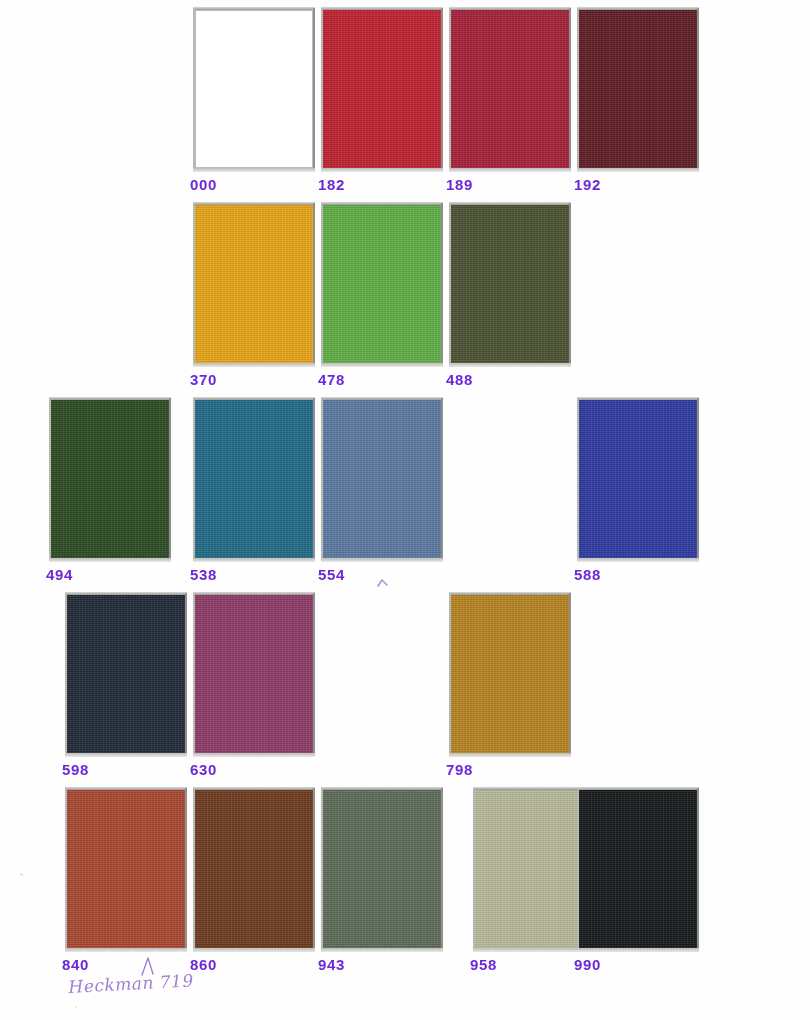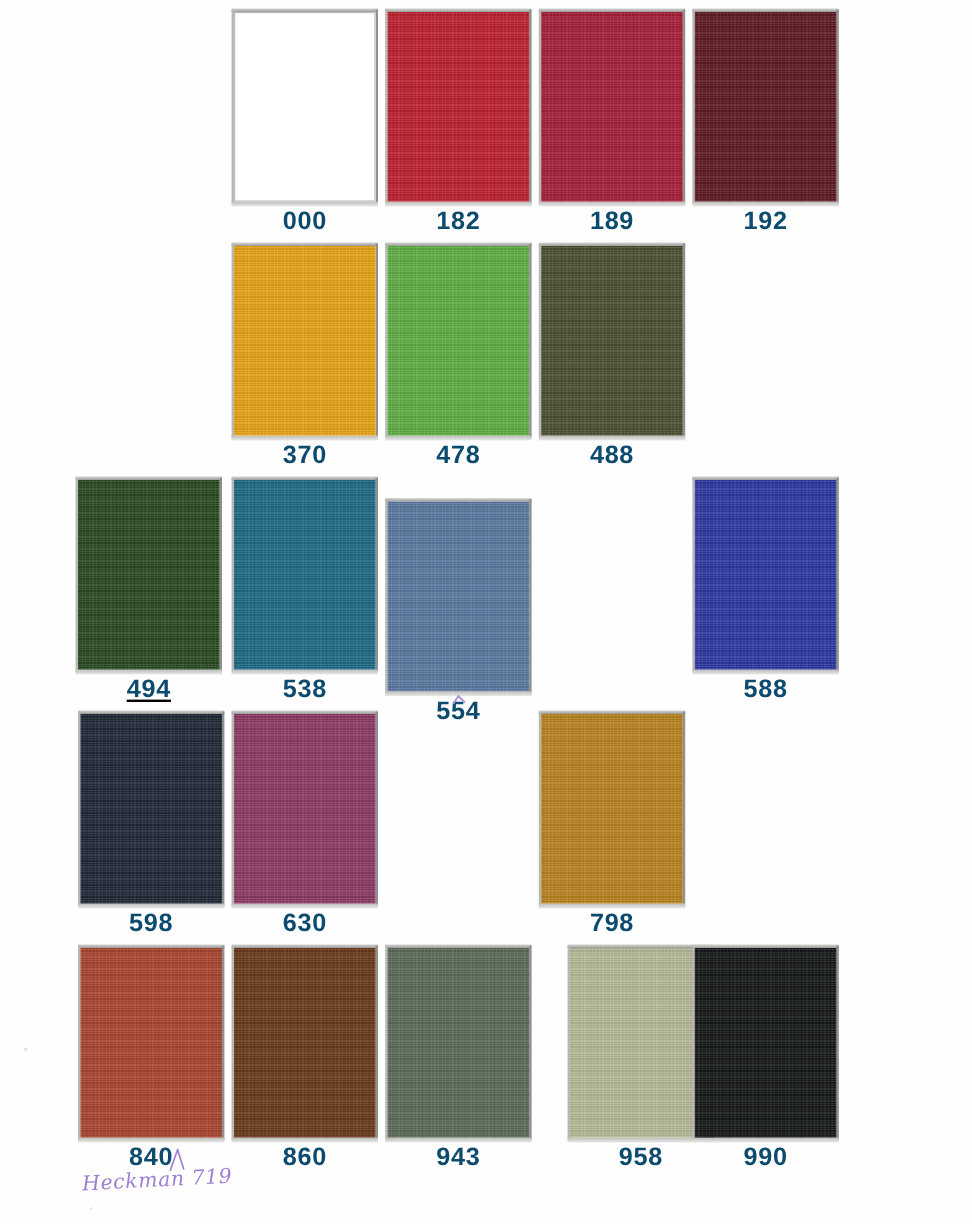--- a/index.html
+++ b/index.html
@@ -118,26 +118,26 @@
   }
 
   
   .chip.is-blank {
     border: 1px solid #bdbdbb;
   }
   .chip.is-blank::after { background-image: none; }
 
   .swatch-label {
     margin-top: 9px;
-    text-align: center;
+    text-align: left;
     font-family: "Liberation Sans", sans-serif;
-    font-size: 21px;
+    font-size: 15px;
     font-weight: bold;
     letter-spacing: 0.6px;
-    color: #0c4a6e;
+    color: #6d28d9;
     line-height: 16px;
   }
 
   
   .handwriting {
     position: absolute;
     color: #9f7fd4;
     font-family: "DejaVu Serif", serif;
     font-style: italic;
     white-space: nowrap;
@@ -248,41 +248,41 @@
             <div class="chip-edge-top"></div>
             <div class="chip-edge-left"></div>
             <div class="chip-edge-right"></div>
             <div class="chip-edge-bottom"></div>
             <div class="chip" title="olive drab" style="background: rgb(74, 81, 48);"></div>
           </div>
           <div class="swatch-label">488</div>
         </div>
       </div>
       <div class="swatch-row">
-        <div class="swatch-cell" style="left: 60px; text-decoration: underline;">
+        <div class="swatch-cell" style="left: 46px;">
           <div class="chip-wrap">
             <div class="chip-edge-top"></div>
             <div class="chip-edge-left"></div>
             <div class="chip-edge-right"></div>
             <div class="chip-edge-bottom"></div>
             <div class="chip" title="dark green" style="background: rgb(43, 74, 33);"></div>
           </div>
           <div class="swatch-label">494</div>
         </div>
         <div class="swatch-cell" style="left: 190px;">
           <div class="chip-wrap">
             <div class="chip-edge-top"></div>
             <div class="chip-edge-left"></div>
             <div class="chip-edge-right"></div>
             <div class="chip-edge-bottom"></div>
             <div class="chip" title="teal blue" style="background: rgb(31, 106, 134);"></div>
           </div>
           <div class="swatch-label">538</div>
         </div>
-        <div class="swatch-cell" style="left: 318px; margin-top: 18px;">
+        <div class="swatch-cell" style="left: 318px;">
           <div class="chip-wrap">
             <div class="chip-edge-top"></div>
             <div class="chip-edge-left"></div>
             <div class="chip-edge-right"></div>
             <div class="chip-edge-bottom"></div>
             <div class="chip" title="slate blue" style="background: rgb(92, 121, 162);"></div>
           </div>
           <div class="swatch-label">554</div>
         </div>
         <div class="swatch-cell" style="left: 574px;">

